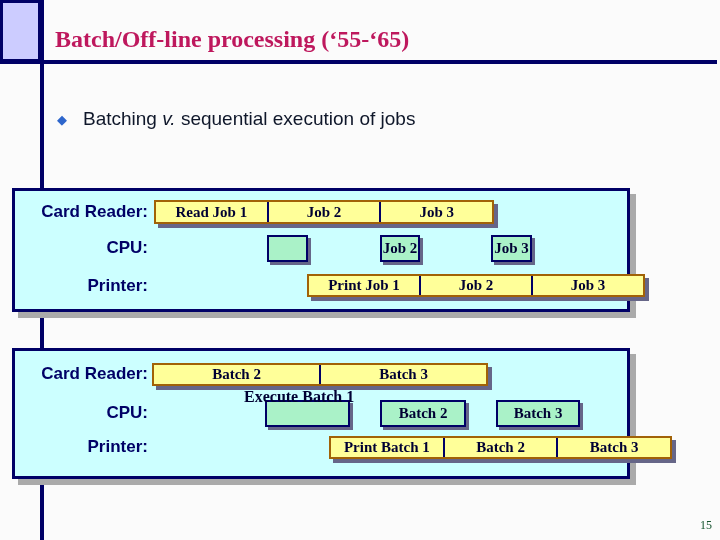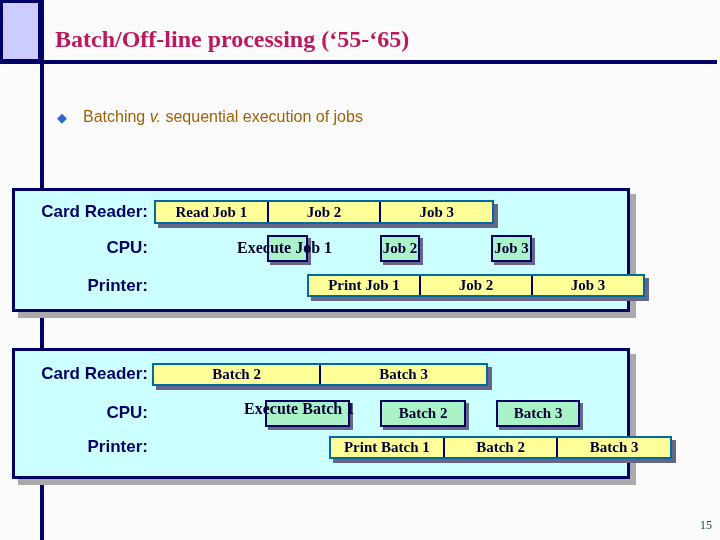--- a/index.html
+++ b/index.html
@@ -14,38 +14,38 @@
     position:absolute;left:0;top:0;width:41px;height:62px;
     background:#CCCCFF;border:3px solid #000066;box-sizing:border-box;
   }
   .title{
     position:absolute;left:55px;top:26px;
     font-family:"Liberation Serif",serif;font-weight:bold;font-size:24px;
     color:#be185d;white-space:nowrap;
   }
   .bullet-row{position:absolute;left:57px;top:108px;display:flex;align-items:center;}
   .diamond{color:#2E66CC;font-size:13px;margin-right:16px;}
-  .bullet-text{font-size:16px;color:#a16207;white-space:nowrap;}
+  .bullet-text{font-size:19px;color:#0f172a;white-space:nowrap;}
   .bullet-text .it{font-style:italic;}
 
   .panel{
     position:absolute;left:12px;width:618px;
     background:#CCFFFF;border:3px solid #000066;box-sizing:border-box;
     box-shadow:6px 6px 0 #AAAAAA;
   }
   #panel-jobs{top:188px;height:124px;}
   #panel-batches{top:348px;height:131px;}
 
   .row-label{
     position:absolute;left:0;width:133px;text-align:right;
     font-weight:bold;font-size:17px;line-height:20px;color:#000066;white-space:nowrap;
   }
   .bar{
     position:absolute;display:flex;background:#FFFF99;
-    border:2px solid #0369a1;box-sizing:border-box;
+    border:2px solid #a16207;box-sizing:border-box;
     box-shadow:4px 4px 0 #666688;
   }
   .cell{
     flex:1;display:flex;align-items:center;justify-content:center;
     font-family:"Liberation Serif",serif;font-weight:bold;font-size:15px;color:#000033;
     border-left:2px solid #000066;white-space:nowrap;overflow:hidden;
   }
   .cell:first-child{border-left:none;}
   .gbox{
     position:absolute;background:#AAF2C8;
@@ -82,42 +82,41 @@
 <div class="panel" id="panel-jobs">
   <div class="row-label" style="top:11px;">Card Reader:</div>
   <div class="bar" style="left:139px;top:9px;width:340px;height:24px;">
     <div class="cell">Read Job 1</div>
     <div class="cell">Job 2</div>
     <div class="cell">Job 3</div>
   </div>
 
   <div class="row-label" style="top:47px;">CPU:</div>
   <div class="gbox" style="left:252px;top:44px;width:41px;height:27px;"></div>
-  <div class="exec-text" style="left:222px;top:47px;">Execute Job 1</div>
   <div class="gbox" style="left:365px;top:44px;width:40px;height:27px;">Job 2</div>
   <div class="gbox" style="left:476px;top:44px;width:41px;height:27px;">Job 3</div>
 
   <div class="row-label" style="top:85px;">Printer:</div>
   <div class="bar" style="left:292px;top:83px;width:338px;height:23px;text-align:center;">
     <div class="cell">Print Job 1</div>
     <div class="cell">Job 2</div>
     <div class="cell">Job 3</div>
   </div>
 </div>
 
 <div class="panel" id="panel-batches">
   <div class="row-label" style="top:13px;">Card Reader:</div>
   <div class="bar" style="left:137px;top:12px;width:336px;height:23px;">
     <div class="cell">Batch 2</div>
     <div class="cell">Batch 3</div>
   </div>
 
   <div class="row-label" style="top:52px;">CPU:</div>
   <div class="gbox" style="left:250px;top:49px;width:85px;height:27px;"></div>
-  <div class="exec-text" style="left:229px;top:48px;text-align:center;">Execute Batch 1</div>
+  <div class="exec-text" style="left:229px;top:36px;text-align:center;">Execute Batch 1</div>
   <div class="gbox" style="left:365px;top:49px;width:86px;height:27px;">Batch 2</div>
   <div class="gbox" style="left:481px;top:49px;width:84px;height:27px;">Batch 3</div>
 
   <div class="row-label" style="top:86px;">Printer:</div>
   <div class="bar" style="left:314px;top:85px;width:343px;height:23px;">
     <div class="cell">Print Batch 1</div>
     <div class="cell">Batch 2</div>
     <div class="cell">Batch 3</div>
   </div>
 </div>

